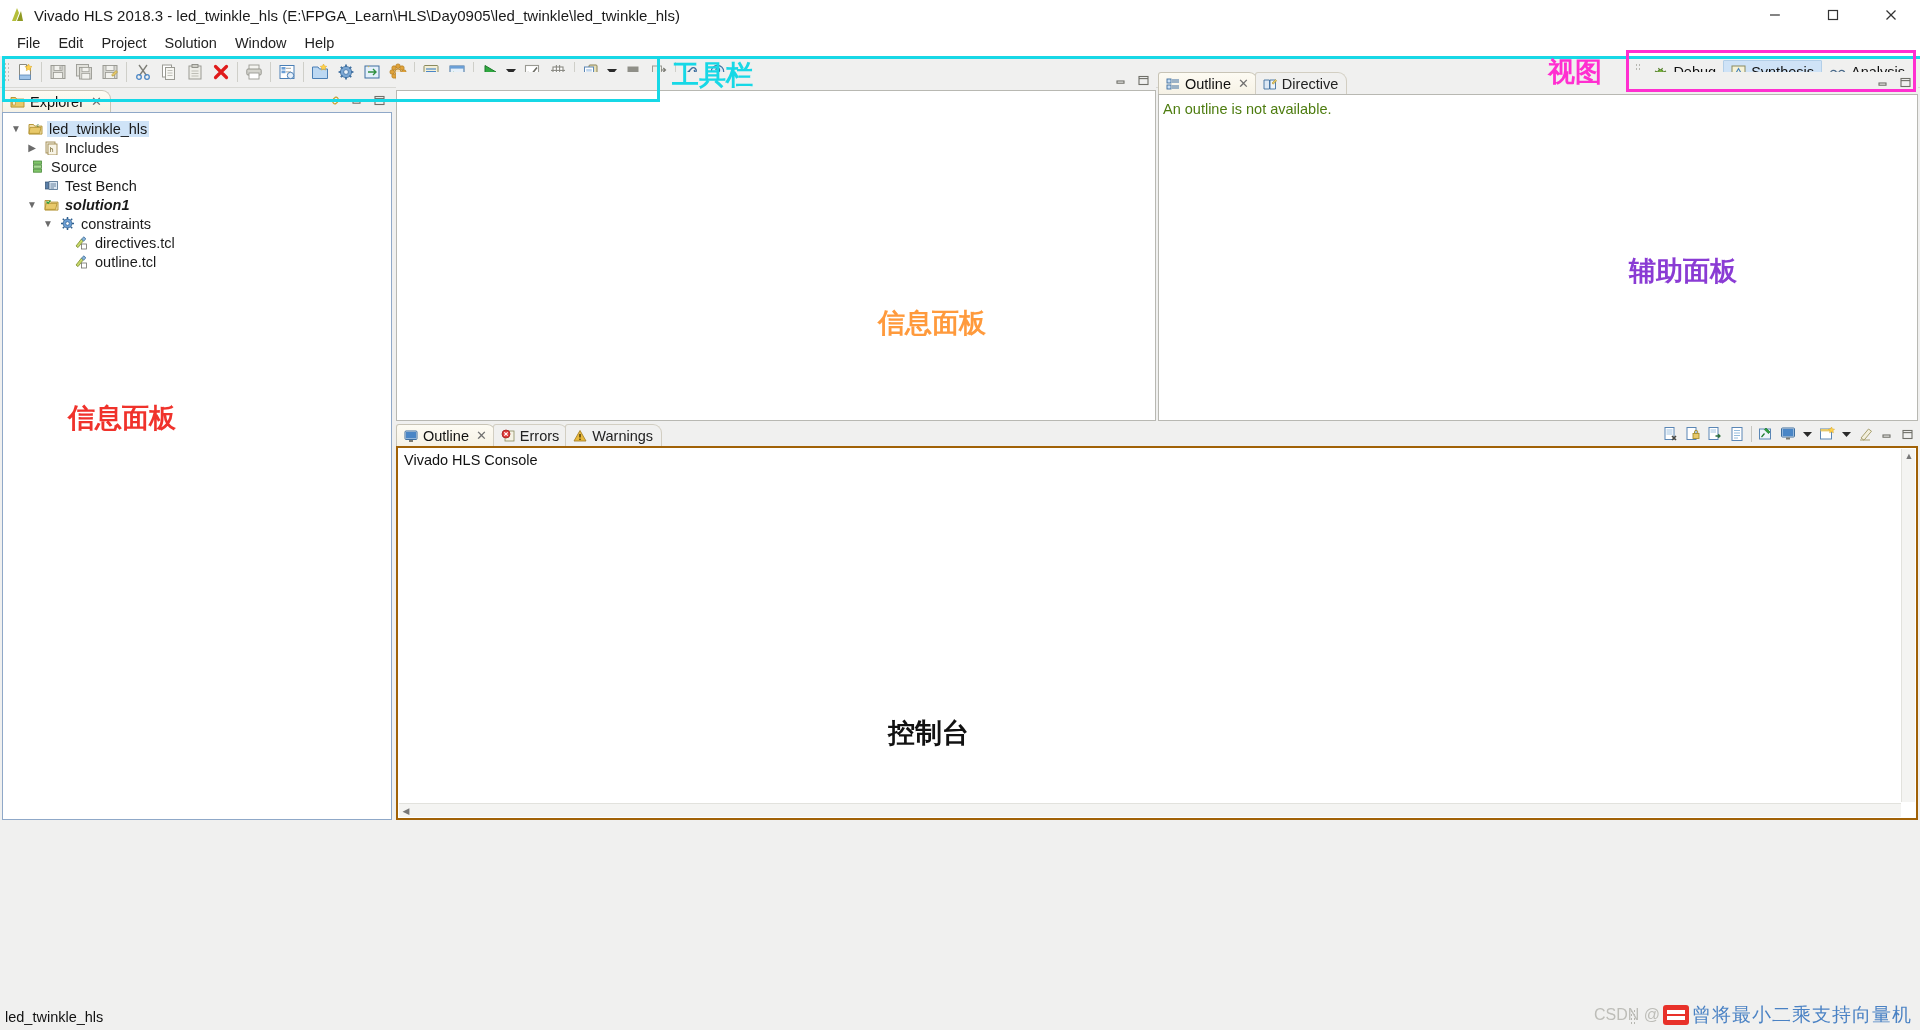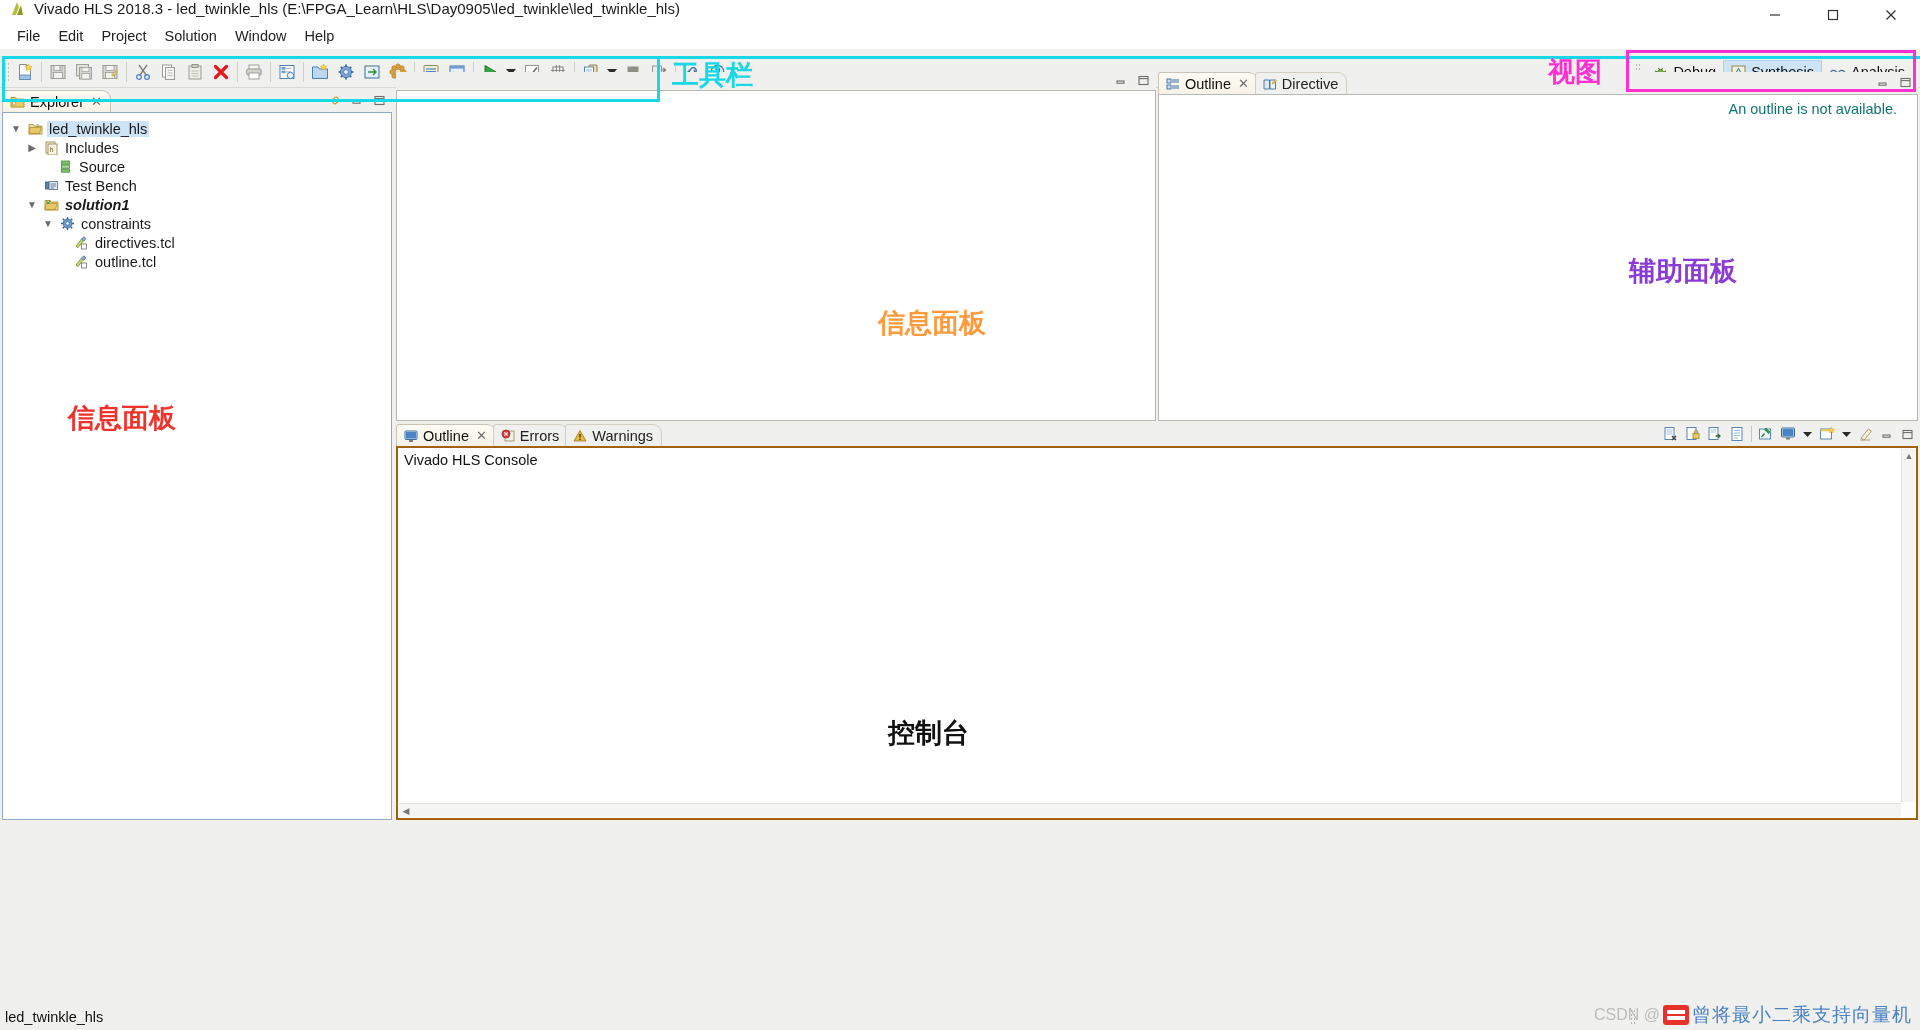--- a/index.html
+++ b/index.html
@@ -10,31 +10,31 @@
     background: #f0f0ef;
     font-family: "Liberation Sans", "DejaVu Sans", sans-serif;
     -webkit-font-smoothing: antialiased;
   }
   .app { position: relative; width: 1920px; height: 1030px; background: #f0f0ef; }
 
   
   .titlebar {
     position: absolute; left: 0; top: 0; width: 1920px; height: 30px;
     background: #ffffff;
-    display: flex; 
+    display: flex; align-items: center;
   }
   .titlebar .logo { margin-left: 8px; margin-right: 8px; width: 18px; height: 18px; display:block; }
   .titlebar .ttl { font-size: 15px; color: #1a1a1a; white-space: nowrap; }
   .winbtns { position: absolute; right: 0; top: 0; height: 30px; display: flex; }
   .winbtn { width: 58px; height: 30px; display:flex; align-items:center; justify-content:center; color:#333; }
   .winbtn svg { display:block; }
 
   
   .menubar {
-    position: absolute; left: 0; top: 23px; width: 1920px; height: 26px;
+    position: absolute; left: 0; top: 30px; width: 1920px; height: 26px;
     background: #ffffff; display: flex; align-items: center; padding-left: 8px;
   }
   .menuitem { font-size: 14.5px; color: #222; padding: 2px 9px; cursor: default; }
 
   
   .toolbar {
     position: absolute; left: 0; top: 56px; width: 1920px; height: 32px;
     background: #f0f0ef; border-bottom: 1px solid #d9d9d5;
     display: flex; align-items: center; padding-left: 2px;
   }
@@ -89,21 +89,21 @@
 
   
   #editor { left: 396px; top: 72px; width: 760px; height: 349px; }
   #editor .ebody { position:absolute; left:0; top:18px; right:0; bottom:0;
     background:#fff; border:1px solid #b8b8b2; }
   #editor .etop { position:absolute; left:0; top:0; right:0; height:18px;
     background:#f0f0ef; }
 
   
   #outline { left: 1158px; top: 72px; width: 760px; height: 349px; }
-  #outline .otext { padding: 6px 20px; font-size: 14.5px; color:#0f766e;text-align:right; }
+  #outline .otext { padding: 6px 4px; font-size: 14.5px; color:#4d7c0f; }
 
   
   #console { left: 396px; top: 424px; width: 1522px; height: 396px; }
   #console .cbody { position:absolute; left:0; top:22px; right:0; bottom:0;
     background:#fff; border:2px solid #a16207; }
   .cheader { padding: 4px 6px; font-size: 14.5px; color:#111; }
   .cscroll-v { position:absolute; right:1px; top:1px; width:14px; bottom:16px;
     background:#f4f4f2; border-left:1px solid #e2e2dd; }
   .cscroll-h { position:absolute; left:1px; bottom:1px; height:14px; right:15px;
     background:#f4f4f2; border-top:1px solid #e2e2dd; }
@@ -482,21 +482,21 @@
           <span class="ic">
             <svg width="15" height="15" viewBox="0 0 15 15">
               <rect x="2" y="2" width="9" height="11" fill="#f3efe0" stroke="#a08a50" stroke-width=".9"></rect>
               <rect x="4" y="4" width="9" height="11" fill="#f8f4e6" stroke="#a08a50" stroke-width=".9"></rect>
               <text x="5.6" y="12" font-size="6.5" fill="#6a5a20" font-family="DejaVu Sans">h</text>
             </svg>
           </span>
           <span class="lbl">Includes</span>
         </div>
 
-        <div class="trow" style="padding-left:36px">
+        <div class="trow" style="padding-left:8px">
           <span class="arrow"></span>
           <span class="ic">
             <svg width="15" height="15" viewBox="0 0 15 15">
               <rect x="3.5" y="2" width="8" height="3.2" fill="#7fc46a" stroke="#4a8a3a" stroke-width=".8"></rect>
               <rect x="3.5" y="6" width="8" height="3.2" fill="#a8d995" stroke="#4a8a3a" stroke-width=".8"></rect>
               <rect x="3.5" y="10" width="8" height="3.2" fill="#7fc46a" stroke="#4a8a3a" stroke-width=".8"></rect>
             </svg>
           </span>
           <span class="lbl">Source</span>
         </div>

